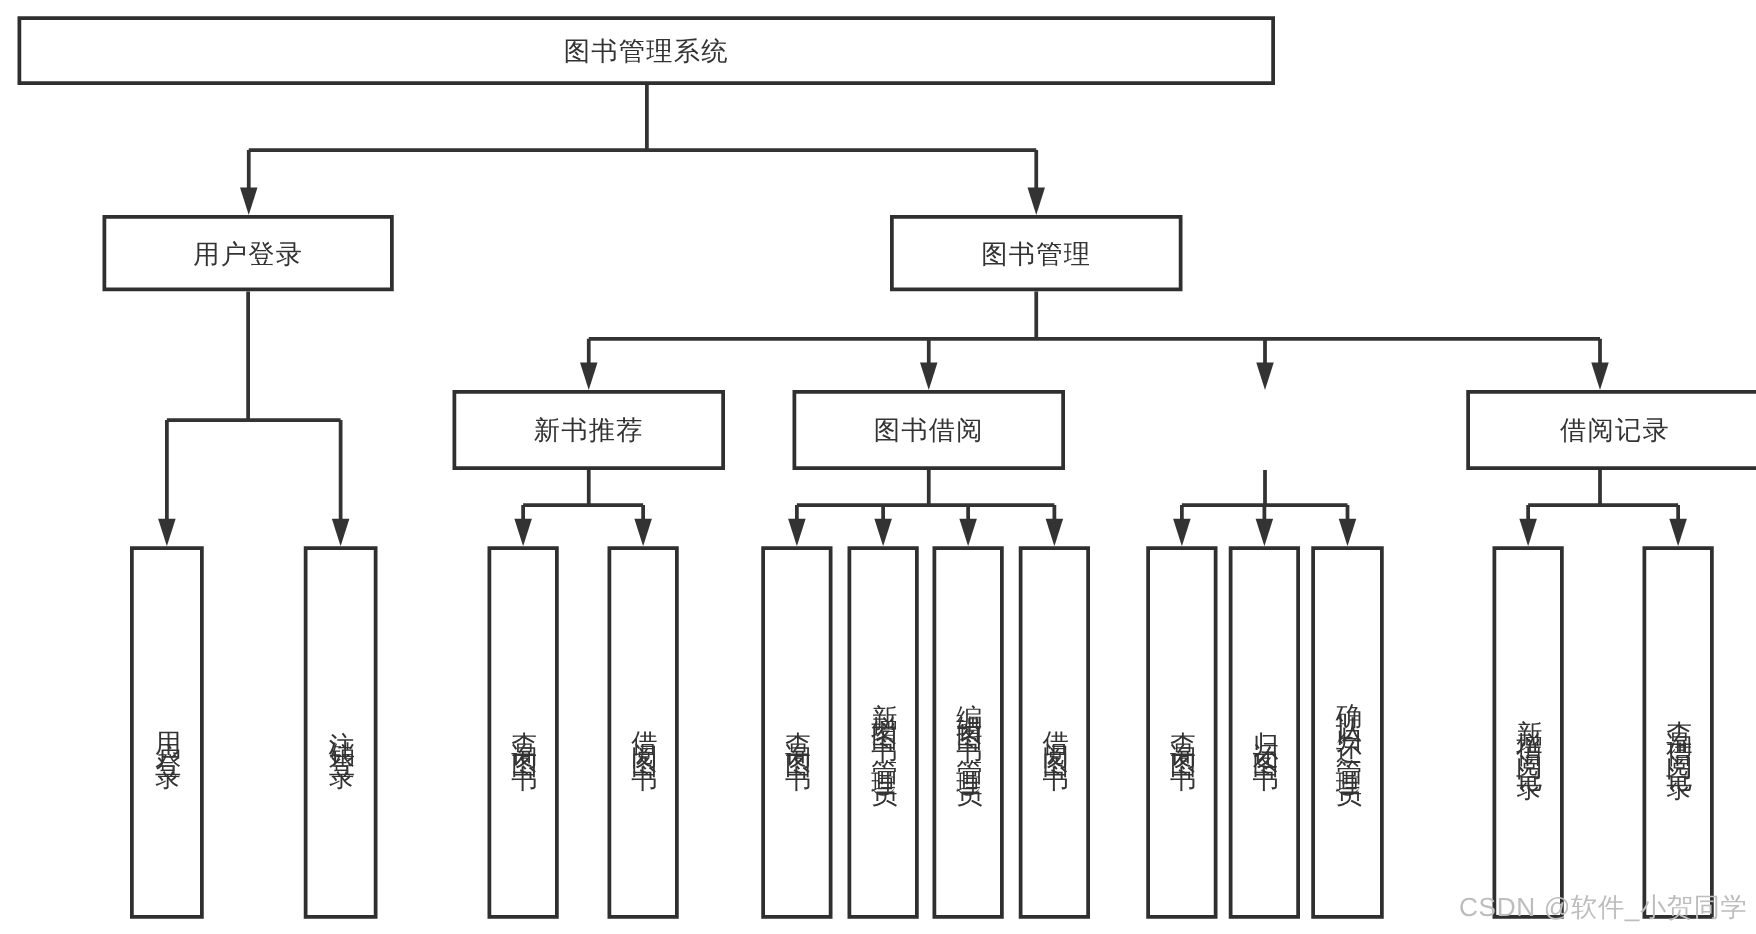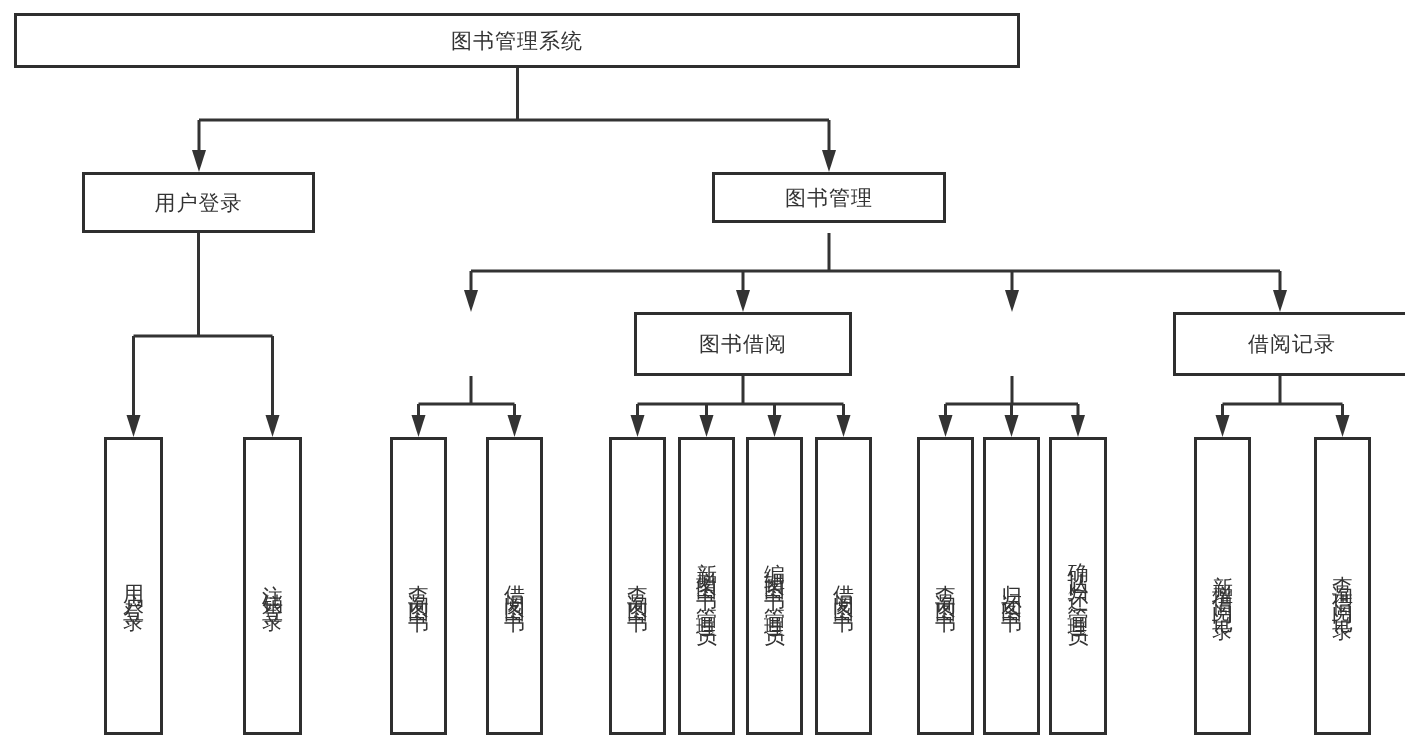--- a/index.html
+++ b/index.html
@@ -104,22 +104,23 @@
       <polygon points="1004.5,415 1018.5,415 1011.5,437"></polygon>
       <polygon points="1071,415 1085,415 1078,437"></polygon>
       <polygon points="1215.5,415 1229.5,415 1222.5,437"></polygon>
       <polygon points="1335.5,415 1349.5,415 1342.5,437"></polygon>
     </g>
   </svg>
 
   <div class="box hbox" style="left:14px; top:13px; width:1006px; height:55px;">图书管理系统</div>
 
   <div class="box hbox" style="left:82px; top:172px; width:233px; height:61px;">用户登录</div>
-  <div class="box hbox" style="left:712px; top:172px; width:234px; height:51px;">图书管理</div>
+  <div class="box hbox" style="left:712px; top:172px; width:234px; height:61px;">图书管理</div>
 
+  <div class="box hbox" style="left:362px; top:312px; width:218px; height:64px;">新书推荐</div>
   <div class="box hbox" style="left:634px; top:312px; width:218px; height:64px;">图书借阅</div>
   <div class="box hbox" style="left:1173px; top:312px; width:238px; height:64px;">借阅记录</div>
 
   <div class="box vbox" style="left:104px; top:437px; width:59px; height:298px;">用户登录</div>
   <div class="box vbox" style="left:243px; top:437px; width:59px; height:298px;">注销登录</div>
 
   <div class="box vbox" style="left:390px; top:437px; width:57px; height:298px;">查询图书</div>
   <div class="box vbox" style="left:486px; top:437px; width:57px; height:298px;">借阅图书</div>
 
   <div class="box vbox" style="left:609px; top:437px; width:57px; height:298px;">查询图书</div>
@@ -127,14 +128,15 @@
   <div class="box vbox" style="left:746px; top:437px; width:57px; height:298px;">编辑图书（管理员）</div>
   <div class="box vbox" style="left:815px; top:437px; width:57px; height:298px;">借阅图书</div>
 
   <div class="box vbox" style="left:917px; top:437px; width:57px; height:298px;">查询图书</div>
   <div class="box vbox" style="left:983px; top:437px; width:57px; height:298px;">归还图书</div>
   <div class="box vbox" style="left:1049px; top:437px; width:58px; height:298px;">确认归还（管理员）</div>
 
   <div class="box vbox" style="left:1194px; top:437px; width:57px; height:298px;">新增借阅记录</div>
   <div class="box vbox" style="left:1314px; top:437px; width:57px; height:298px;">查询借阅记录</div>
 
+  <div class="watermark">CSDN @软件_小贺同学</div>
 
 </div>
 
 </body></html>

